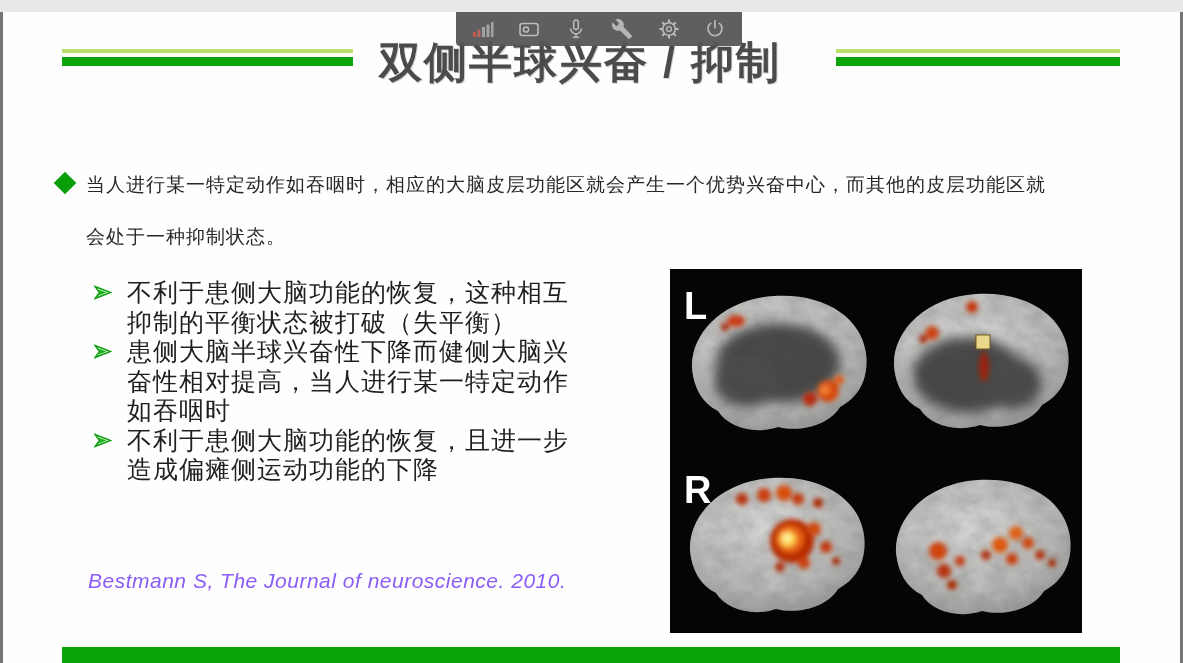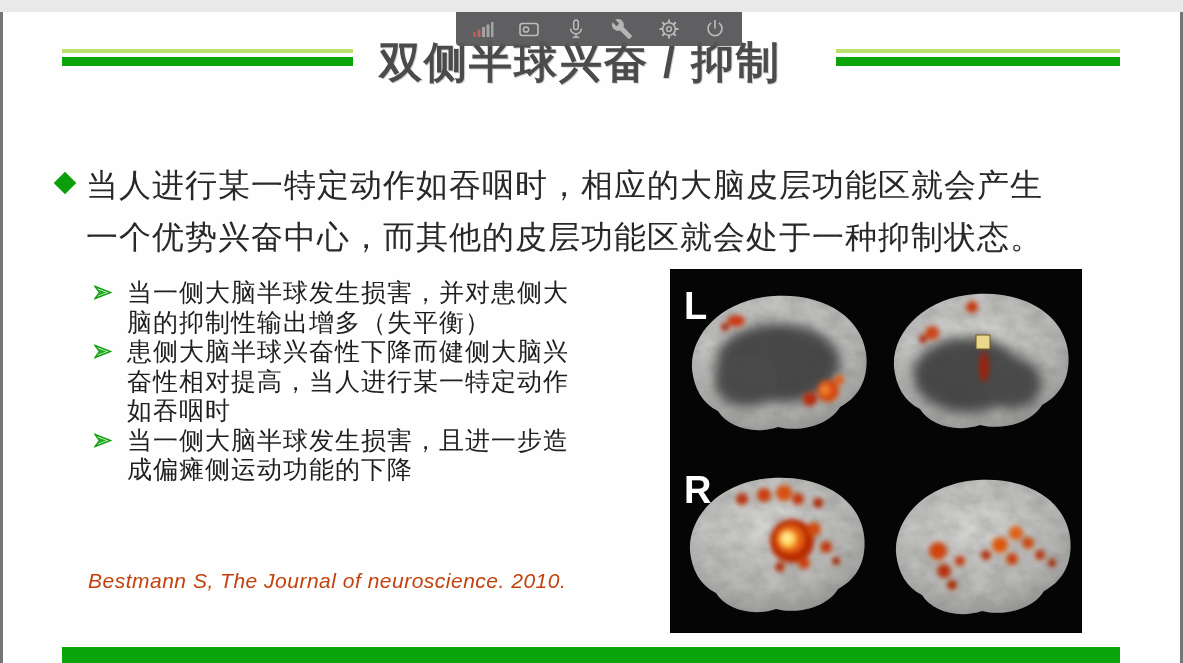--- a/index.html
+++ b/index.html
@@ -31,38 +31,38 @@
   .rule{position:absolute;top:37px;}
   .rule-left{left:62px;width:291px;}
   .rule-right{left:836px;width:284px;}
   .rule .light{height:4px;background:#b9e06e;}
   .rule .gap{height:4px;}
   .rule .dark{height:9px;background:#0ba50b;}
 
   
   .main-bullet{
     position:absolute;left:54px;top:147px;width:1007px;box-sizing:border-box;padding-left:32px;
-    font-size:32px;line-height:52px;letter-spacing:1px;color:#282828;font-family:Liberation Serif, serif;
+    font-size:19px;line-height:52px;letter-spacing:1px;color:#282828;font-family:Liberation Serif, serif;
   }
   .diamond{
     position:absolute;left:3px;top:16px;width:16px;height:16px;background:#0a9f0a;
     transform:rotate(45deg);
   }
 
   
   .sub-bullets{position:absolute;left:94px;top:266px;width:500px;list-style:none;margin:0;padding:0;}
   .sub-bullets li{
     position:relative;padding-left:33px;width:455px;
     font-size:25px;line-height:29.5px;letter-spacing:1px;color:#1f1f1f;
   }
   .arrow-icon{position:absolute;left:0;top:5px;width:19px;height:19px;}
 
   
   .citation{
-    position:absolute;left:88px;top:557px;font-size:21px;font-style:italic;color:#c2410c;
+    position:absolute;left:88px;top:557px;font-size:21px;font-style:italic;color:#8b5cf6;
     letter-spacing:0.5px;
   }
 
   
   .figure{position:absolute;left:670px;top:257px;width:412px;height:364px;}
 
   
   .bottom-bar{position:absolute;left:62px;top:635px;width:1058px;height:27px;background:#0aa50a;}
 </style>
 </head>
@@ -130,35 +130,35 @@
     <span class="diamond"></span>
     <span>当人进行某一特定动作如吞咽时，相应的大脑皮层功能区就会产生一个优势兴奋中心，而其他的皮层功能区就会处于一种抑制状态。</span>
   </div>
 
   <ul class="sub-bullets">
     <li>
       <svg class="arrow-icon" viewBox="0 0 19 19">
         <polygon points="1,3.5 16.5,9.5 1,15.5 5.5,9.5" fill="#eaffea" stroke="#0f9c0f" stroke-width="1.4"></polygon>
         <polygon points="3.5,6.2 12.5,9.6 3.5,13 6.2,9.6" fill="#1fae1f"></polygon>
       </svg>
-      <span>当一侧大脑半球发生损害，并对患侧大脑的抑制性输出增多（失平衡）</span>
+      <span>不利于患侧大脑功能的恢复，这种相互抑制的平衡状态被打破（失平衡）</span>
     </li>
     <li>
       <svg class="arrow-icon" viewBox="0 0 19 19">
         <polygon points="1,3.5 16.5,9.5 1,15.5 5.5,9.5" fill="#eaffea" stroke="#0f9c0f" stroke-width="1.4"></polygon>
         <polygon points="3.5,6.2 12.5,9.6 3.5,13 6.2,9.6" fill="#1fae1f"></polygon>
       </svg>
       <span>患侧大脑半球兴奋性下降而健侧大脑兴奋性相对提高，当人进行某一特定动作如吞咽时</span>
     </li>
     <li>
       <svg class="arrow-icon" viewBox="0 0 19 19">
         <polygon points="1,3.5 16.5,9.5 1,15.5 5.5,9.5" fill="#eaffea" stroke="#0f9c0f" stroke-width="1.4"></polygon>
         <polygon points="3.5,6.2 12.5,9.6 3.5,13 6.2,9.6" fill="#1fae1f"></polygon>
       </svg>
-      <span>当一侧大脑半球发生损害，且进一步造成偏瘫侧运动功能的下降</span>
+      <span>不利于患侧大脑功能的恢复，且进一步造成偏瘫侧运动功能的下降</span>
     </li>
   </ul>
 
   <div class="citation">Bestmann S, The Journal of neuroscience. 2010.</div>
 
   <svg class="figure" viewBox="0 0 412 364">
     <defs>
       <radialGradient id="gb" cx="45%" cy="40%" r="75%">
         <stop offset="0%" stop-color="#e0e0de"></stop>
         <stop offset="55%" stop-color="#c1c1bf"></stop>

